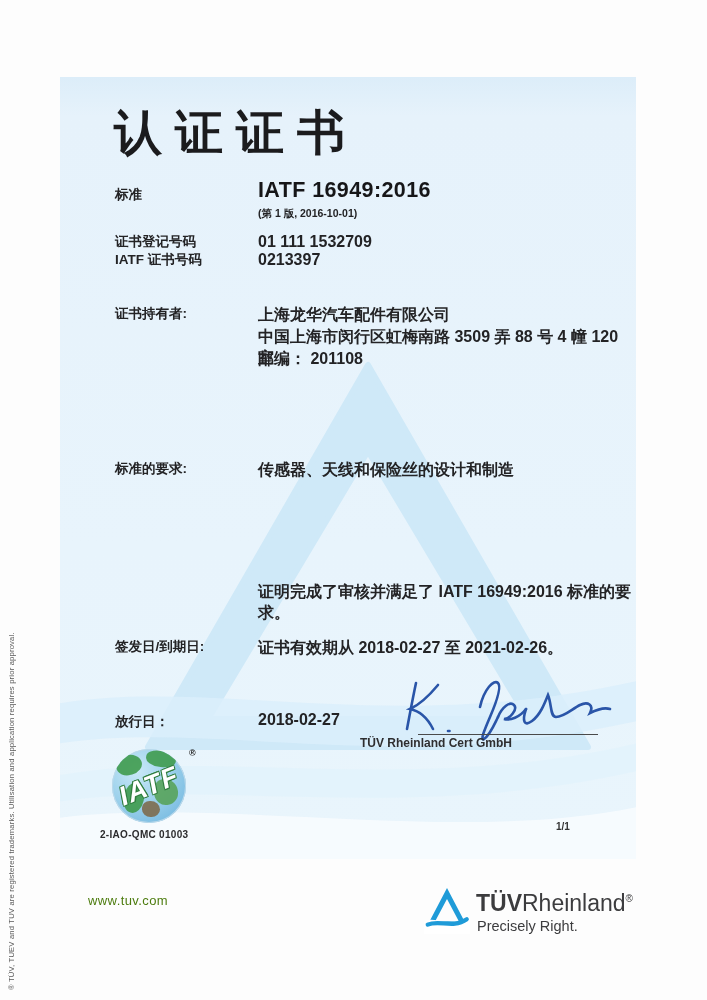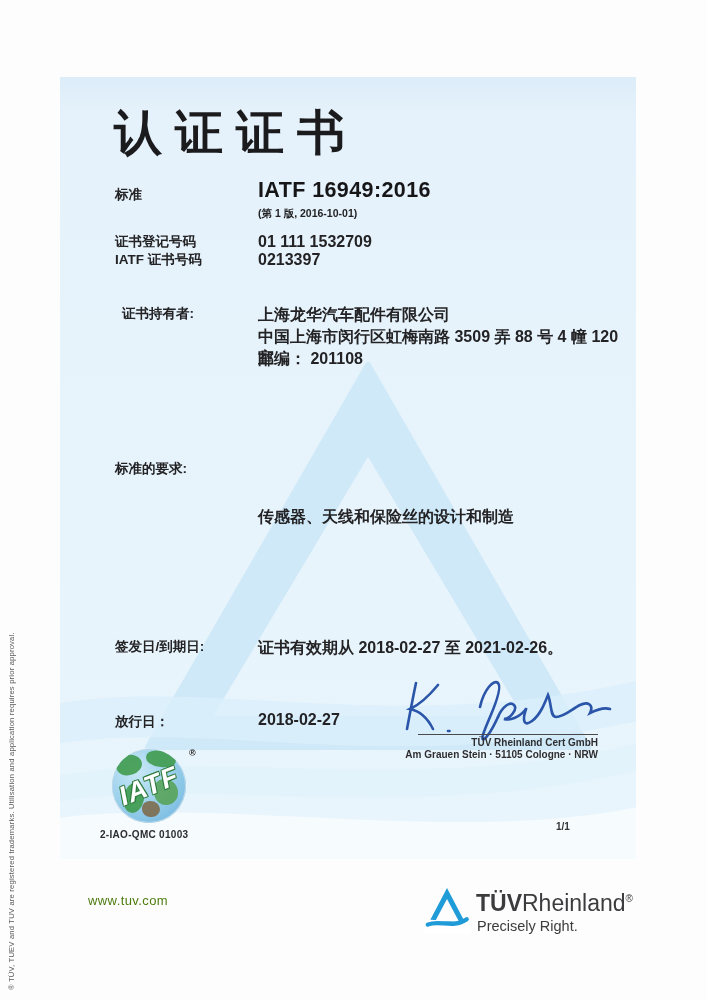--- a/index.html
+++ b/index.html
@@ -24,22 +24,22 @@
   .title { left:54px; top:24px; font-size:48px; font-weight:700; color:#1b1b1d;
     letter-spacing:13px; }
 
   .std-val { left:198px; top:101px; font-size:21.5px; font-weight:700; color:#161618; letter-spacing:.4px; }
   .std-ed  { left:198px; top:130px; font-size:10.5px; font-weight:700; color:#232325; }
 
   .holder-name { font-weight:700; }
 
   .sig-svg { left:332px; top:596px; }
   .sig-line { left:358px; top:657px; width:180px; border-top:1.3px solid #4a4a4a; }
-  .sig-block { left:300px; top:660px; width:238px; text-align:right;
-    font-size:10px; color:#2e2e30; line-height:12px; font-weight:600; }
+  .sig-block { left:300px; top:660px; width:238px; text-align:left;
+    font-size:12px; color:#2e2e30; line-height:12px; font-weight:600; }
 
   
   .iatf { left:52px; top:672px; width:74px; height:74px; border-radius:50%;
     background:radial-gradient(circle at 34% 30%, #c9e8f7 0%, #9ed2ec 45%, #7cbde2 80%, #67aed8 100%);
     overflow:hidden; box-shadow:0 0 0 1px #bcd9ea inset; }
   .iatf .land { position:absolute; background:#3f9b4e; border-radius:45% 55% 50% 50%; opacity:.9; }
   .iatf .l1 { left:4px;  top:6px;  width:26px; height:20px; transform:rotate(-15deg); }
   .iatf .l2 { left:34px; top:2px;  width:30px; height:16px; transform:rotate(8deg); }
   .iatf .l3 { left:12px; top:34px; width:20px; height:30px; transform:rotate(12deg); }
   .iatf .l4 { left:42px; top:30px; width:24px; height:26px; transform:rotate(-8deg); background:#58a35b; }
@@ -82,49 +82,49 @@
 
     <div class="abs lbl" style="top:109px;text-align:right;">标准</div>
     <div class="abs std-val">IATF 16949:2016</div>
     <div class="abs std-ed">(第 1 版, 2016-10-01)</div>
 
     <div class="abs lbl" style="top:156px;">证书登记号码</div>
     <div class="abs val" style="top:156px;">01 111 1532709</div>
     <div class="abs lbl" style="top:174px;">IATF 证书号码</div>
     <div class="abs val" style="top:174px;">0213397</div>
 
-    <div class="abs lbl" style="top:228px;margin-left:7px;">证书持有者:</div>
+    <div class="abs lbl" style="top:228px;">证书持有者:</div>
     <div class="abs val holder-name" style="top:228px;">上海龙华汽车配件有限公司</div>
     <div class="abs val" style="top:250px;">中国上海市闵行区虹梅南路 3509 弄 88 号 4 幢 120 室</div>
     <div class="abs val" style="top:272px;">邮编： 201108</div>
 
     <div class="abs lbl" style="top:383px;">标准的要求:</div>
-    <div class="abs val holder-name" style="top:383px;margin-top:47px;">传感器、天线和保险丝的设计和制造</div>
+    <div class="abs val holder-name" style="top:383px;">传感器、天线和保险丝的设计和制造</div>
 
+    <div class="abs val" style="top:505px;">证明完成了审核并满足了 IATF 16949:2016 标准的要求。</div>
 
     <div class="abs lbl" style="top:561px;">签发日/到期日:</div>
     <div class="abs val" style="top:561px;">证书有效期从 2018-02-27 至 2021-02-26。</div>
 
     <div class="abs lbl" style="top:636px;">放行日：</div>
     <div class="abs val" style="top:634px;">2018-02-27</div>
 
     <svg class="abs sig-svg" width="230" height="70" viewBox="0 0 230 70" xmlns="http://www.w3.org/2000/svg">
       <g fill="none" stroke="#2a55a8" stroke-width="2.6" stroke-linecap="round">
         <path d="M24,10 C21,24 18,40 15,56"></path>
         <path d="M46,12 C36,24 27,32 18,36 C28,38 36,46 41,56"></path>
         <path d="M56,58 l1.5,0"></path>
         <path d="M88,34 C92,16 102,6 106,10 C110,14 104,30 98,44 C92,58 88,68 92,66 C98,62 102,52 106,44"></path>
         <path d="M106,44 C110,34 118,28 122,32 C126,36 118,46 112,46 C118,48 128,44 134,36"></path>
         <path d="M134,36 C130,48 132,54 140,48 C148,42 152,32 156,22 C160,32 158,44 164,44 C172,44 180,36 188,32 C196,28 202,32 198,40 C206,36 212,34 218,36"></path>
       </g>
     </svg>
     <div class="abs sig-line"></div>
     <div class="abs sig-block">
       <div>TÜV Rheinland Cert GmbH</div>
-      <div>Am Grauen Stein · 51105 Cologne · NRW</div>
     </div>
 
     <div class="abs iatf">
       <div class="land l1"></div>
         <div class="land l2"></div>
         <div class="land l3"></div>
       <div class="land l4"></div>
         <div class="land l5"></div>
       <div class="iatf-text">IATF</div>
     </div>

